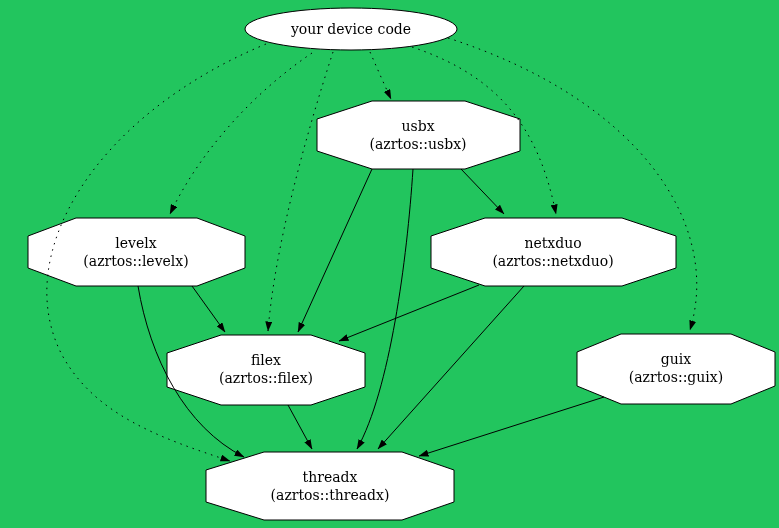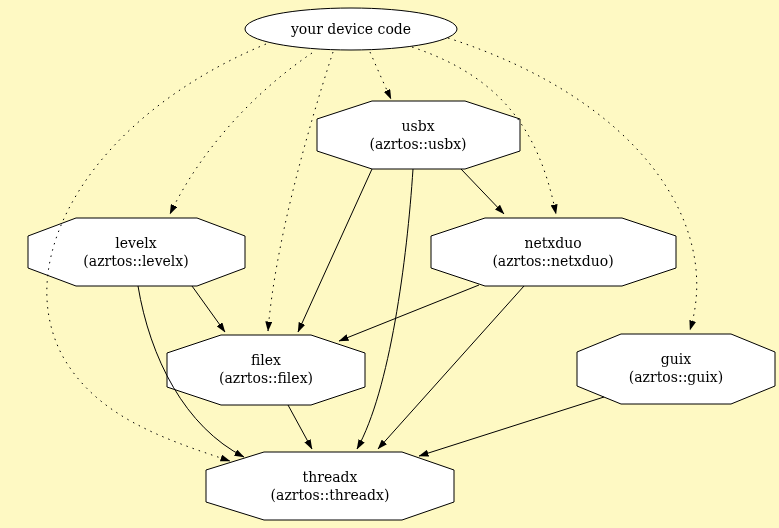--- a/index.html
+++ b/index.html
@@ -3,21 +3,21 @@
 <meta charset="utf-8">
 <style>
   html, body {
     margin: 0;
     padding: 0;
     background: #ffffff;
   }
   #canvas-wrap {
     width: 779px;
     height: 528px;
-    background: #fef9c3;
+    background: #22c55e;
     position: relative;
     overflow: hidden;
   }
   svg text {
     font-family: "DejaVu Serif", "Liberation Serif", serif;
     font-size: 14px;
     fill: #000000;
     text-anchor: middle;
   }
   .node-shape {

